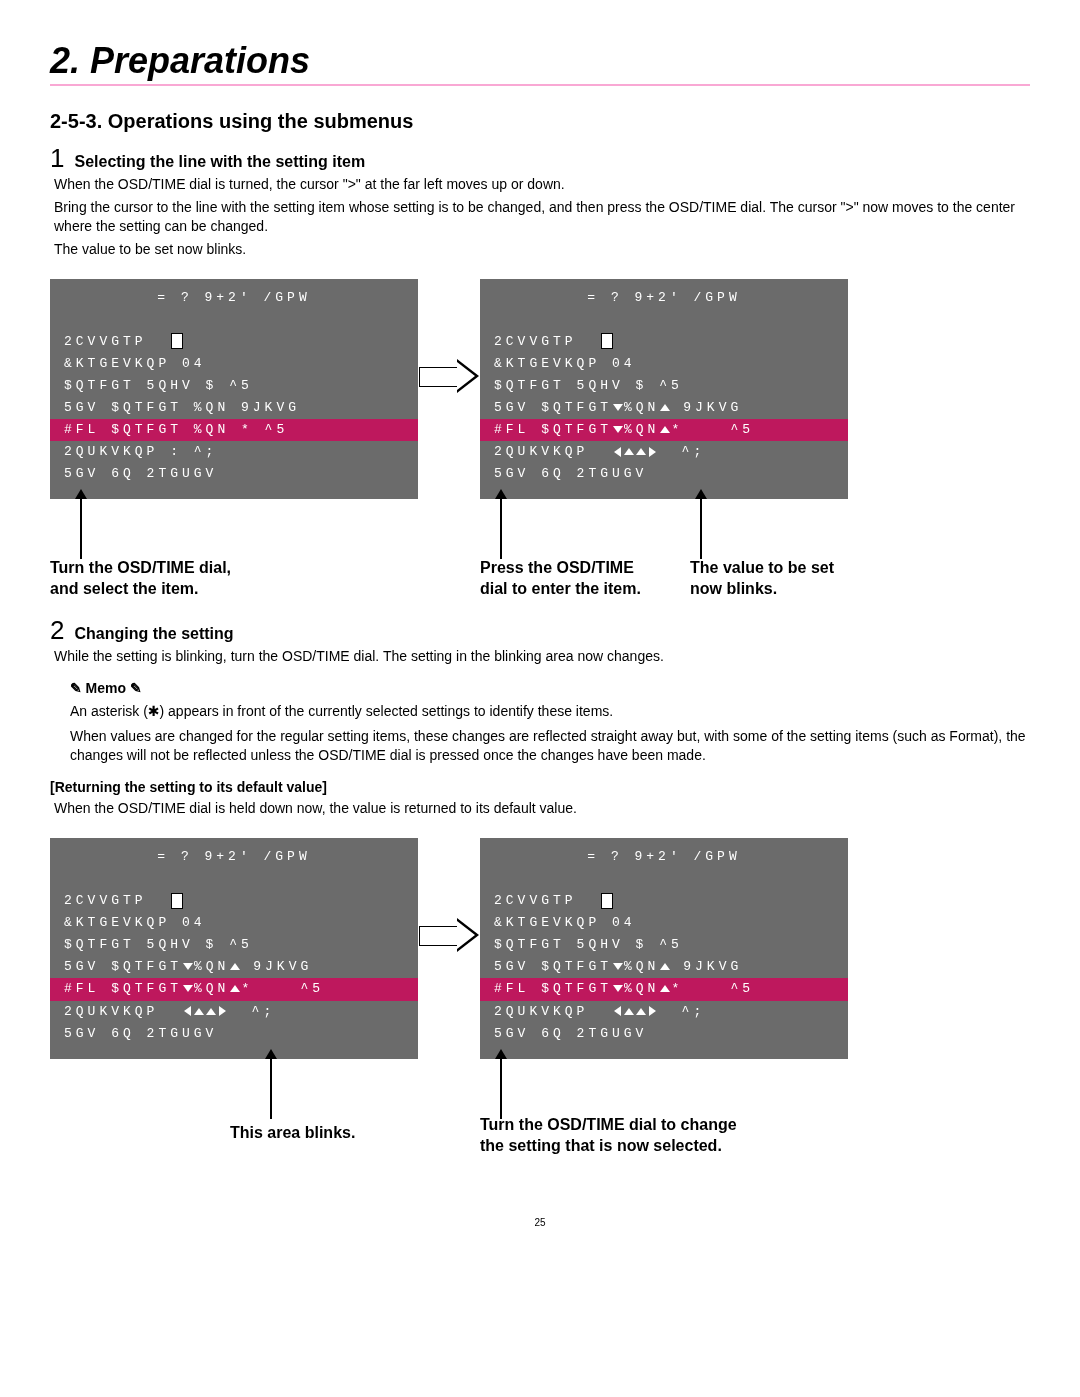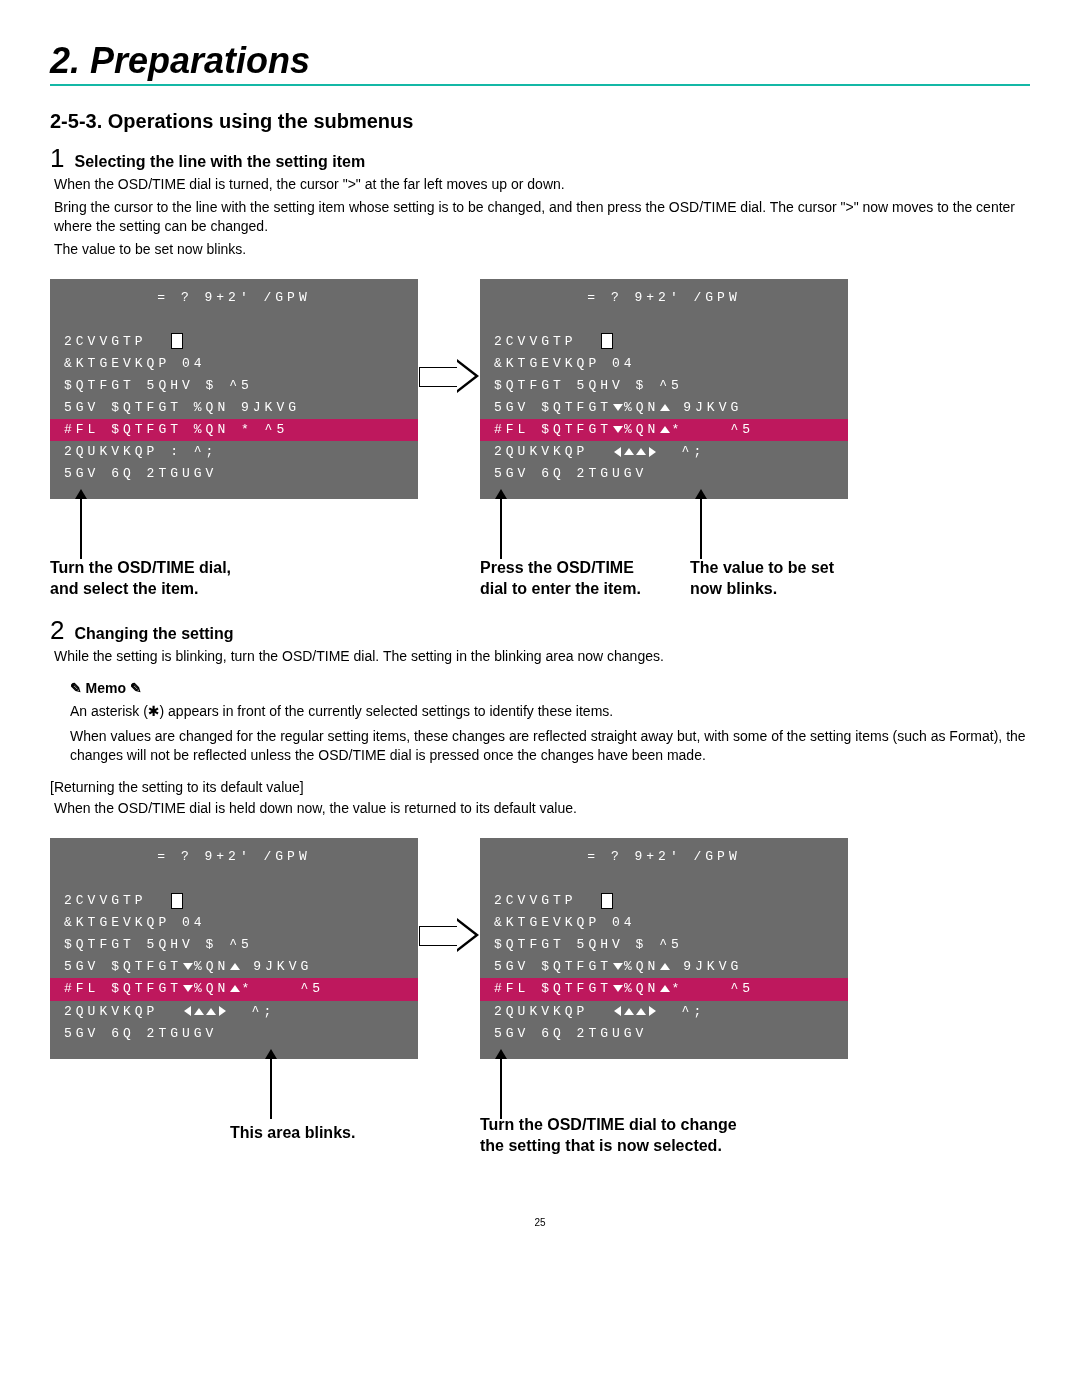--- a/index.html
+++ b/index.html
@@ -8,21 +8,21 @@
     font-family: Arial, Helvetica, sans-serif;
     background: #fff;
     color: #000;
     width: 1080px;
     box-sizing: border-box;
   }
   .chapter-title {
     font-size: 36px;
     font-style: italic;
     font-weight: bold;
-    border-bottom: 2px solid #14b8a6;
+    border-bottom: 2px solid #f9a8d4;
     padding-bottom: 2px;
     margin-bottom: 24px;
   }
   .section-title {
     font-size: 20px;
     font-weight: bold;
     margin: 0 0 12px 0;
   }
   .step-row {
     display: flex;
@@ -139,21 +139,21 @@
     font-size: 14px;
     font-weight: bold;
   }
   .memo-text {
     font-size: 14px;
     margin: 6px 0 0 0;
     line-height: 1.35;
   }
   .sub-bold {
     font-size: 14px;
-    font-weight: normal;
+    font-weight: bold;
   }
   .page-num {
     text-align: center;
     font-size: 10px;
     margin-top: 40px;
   }
   .cursor-right {
     display:inline-block;
     width:0;height:0;
     border-top:5px solid transparent;

